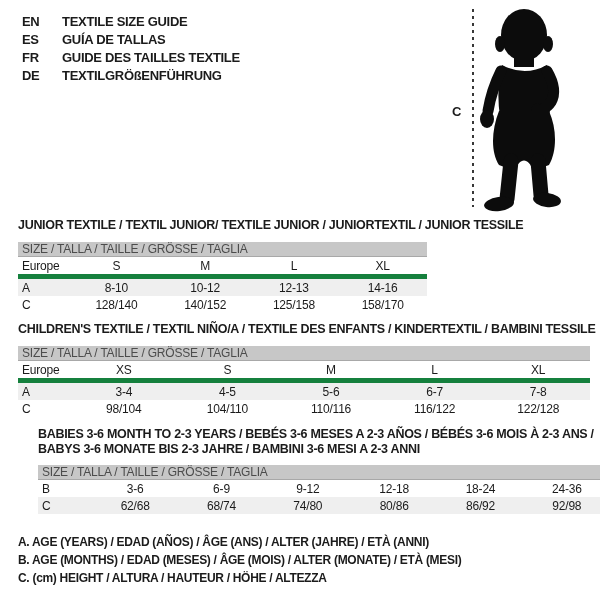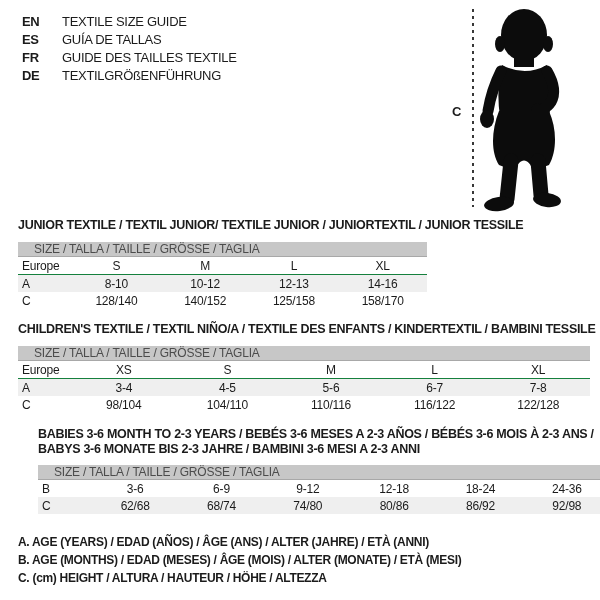--- a/index.html
+++ b/index.html
@@ -7,21 +7,21 @@
     width:600px;height:600px;position:relative;background:#ffffff;
     font-family:"Liberation Sans","DejaVu Sans",sans-serif;
     color:#1b1b1b;overflow:hidden;
   }
   .abs{position:absolute;}
 
   
   .lang-block{left:22px;top:13px;}
   .lang-row{display:flex;line-height:18px;}
   .lang-code{width:40px;font-size:13px;font-weight:bold;letter-spacing:-0.3px;}
-  .lang-label{font-size:13px;font-weight:normal;letter-spacing:-0.3px;}
+  .lang-label{font-size:13px;font-weight:bold;letter-spacing:-0.3px;}
 
   
   .dash-line{
     left:472px;top:9px;width:2px;height:198px;
     background:repeating-linear-gradient(to bottom,#383838 0 3px,transparent 3px 7px);
   }
   .height-marker{left:452px;top:104px;font-size:13px;font-weight:bold;}
   .baby-svg{left:477px;top:5px;width:100px;height:207px;}
 
   
@@ -32,33 +32,33 @@
   .sec-title{
     font-size:12.5px;font-weight:bold;letter-spacing:-0.3px;
     line-height:15px;white-space:nowrap;
   }
   .sec-title.last{margin-bottom:8px;}
   .sec-title.only{margin-bottom:9px;}
 
   .thead{
     height:15px;background:#c7c7c7;border-bottom:1px solid #a8a8a8;
     font-size:12px;color:#4c4c4c;letter-spacing:-0.2px;
-    display:flex;align-items:center;padding-left:16px;box-sizing:border-box;
+    display:flex;align-items:center;padding-left:4px;box-sizing:border-box;
   }
   .trow{
     display:grid;height:17px;align-items:center;
     font-size:12px;letter-spacing:-0.2px;
   }
   .c4{grid-template-columns:54px repeat(4,1fr);}
   .c5{grid-template-columns:54px repeat(5,1fr);}
   .c6{grid-template-columns:54px repeat(6,1fr);}
   .trow .lbl{padding-left:4px;text-align:left;}
   .trow .val{text-align:center;}
   .row-shade{background:#efefef;}
-  .row-line{border-bottom:1px solid #15803d;}
+  .row-line{border-bottom:5px solid #15803d;}
 
   
   .footnotes{left:18px;top:533px;}
   .footnote{font-size:12px;font-weight:bold;letter-spacing:-0.3px;line-height:18px;white-space:nowrap;}
 </style>
 </head>
 <body>
 
 <div class="abs lang-block">
   <div class="lang-row">

